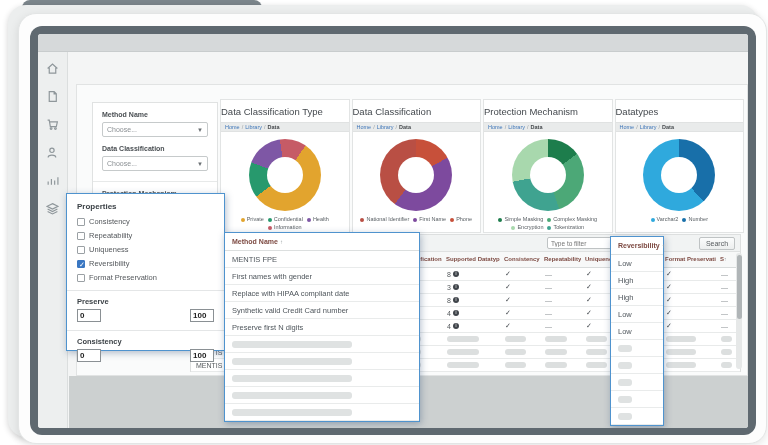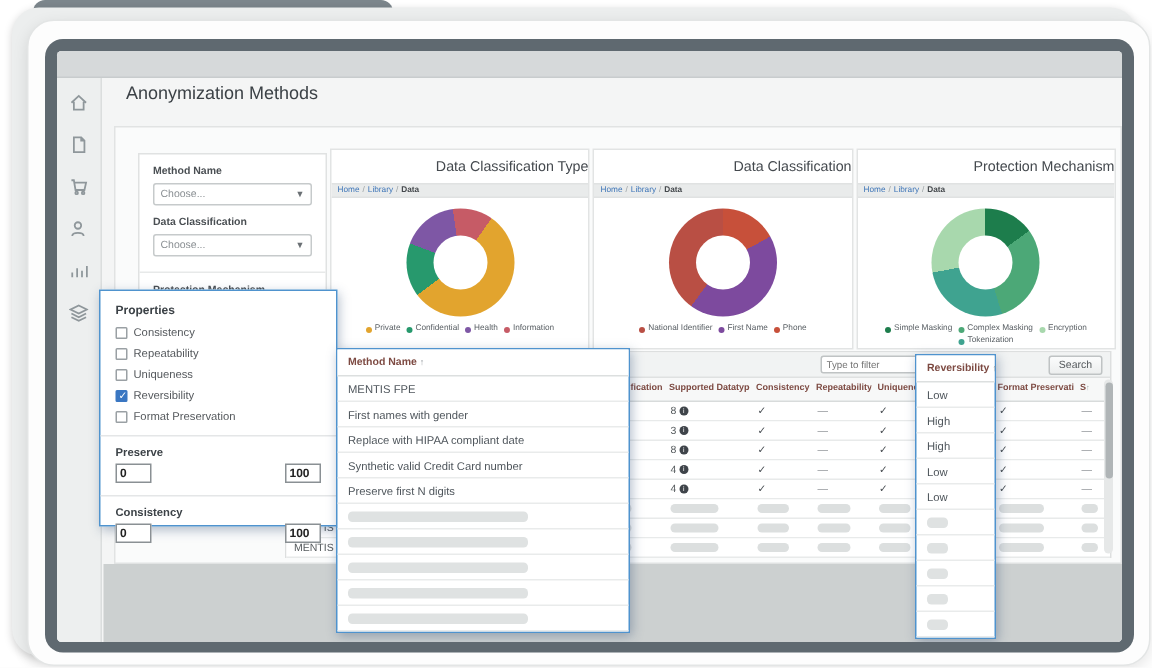--- a/index.html
+++ b/index.html
@@ -32,21 +32,21 @@
   .f-div { border-top:1px solid #e7e9e9; margin:10px -9px 0; }
   .cb-row { display:flex; align-items:center; gap:4px; margin-top:4px; }
   .cb { width:8px; height:8px; border:1px solid #9aa0a4; background:#fff; border-radius:1px; flex:none; position:relative; }
   .cb.checked { background:#3a77c2; border-color:#3a77c2; }
   .cb.checked::after { content:'✓'; position:absolute; left:1px; top:-1px; color:#fff; font-size:7px; line-height:9px; }
   .cb-label { font-size:7px; color:#55595d; }
 
   
   .charts-row { position:absolute; left:182px; top:65px; width:524px; height:134px; display:flex; gap:2px; }
   .chart-panel { flex:1; background:#fff; border:1px solid #e2e4e4; overflow:hidden; }
-  .c-title { text-align:right; font-size:9.5px; color:#44494e; margin-top:6px; }
+  .c-title { text-align:left; font-size:9.5px; color:#44494e; margin-top:6px; }
   .c-crumbs { margin-top:5px; height:10px; background:#e9ebeb; border-top:1px solid #e0e2e2; border-bottom:1px solid #e0e2e2; display:flex; align-items:center; gap:2px; padding:0 4px; font-size:5.5px; }
   .bc-link { color:#3f76b8; }
   .bc-sep { color:#9aa0a3; }
   .bc-current { color:#45494d; font-weight:bold; }
   .donut { position:relative; width:72px; height:72px; border-radius:50%; margin:7px auto 5px; }
   .donut::after { content:''; position:absolute; inset:18px; background:#fff; border-radius:50%; }
   .c-legend { display:flex; flex-wrap:wrap; justify-content:center; column-gap:4px; row-gap:1px; padding:0 2px; font-size:5.5px; color:#5a6065; line-height:7px; }
   .lg-item { display:inline-flex; align-items:center; gap:2px; }
   .lg-dot { width:4px; height:4px; border-radius:50%; flex:none; }
 
@@ -129,21 +129,20 @@
           </svg>
         </span>
       <span class="side-ic">
           <svg viewBox="0 0 12 12" fill="none" stroke="currentColor" stroke-width="1.1">
             <path d="M6 1.5 L11 4 L6 6.5 L1 4 Z M1.5 6.5 L6 8.8 L10.5 6.5 M1.5 8.8 L6 11 L10.5 8.8"></path>
           </svg>
         </span>
     </div>
 
     <div class="content-lower"></div>
-    <div class="page-title">Anonymization Methods</div>
 
     <div class="main-panel"></div>
 
     <div class="filter-panel">
       <div class="f-label">Method Name</div>
       <div class="f-select">
         <span>Choose...</span>
         <span class="f-caret">▼</span>
       </div>
       <div class="f-label">Data Classification</div>
@@ -243,20 +242,41 @@
               <span class="lg-dot" style="background: rgb(76, 168, 119);"></span>
               <span>Complex Masking</span>
             </span>
             <span class="lg-item">
               <span class="lg-dot" style="background: rgb(168, 216, 173);"></span>
               <span>Encryption</span>
             </span>
             <span class="lg-item">
               <span class="lg-dot" style="background: rgb(63, 163, 144);"></span>
               <span>Tokenization</span>
+            </span>
+          </div>
+      </div>
+      <div class="chart-panel">
+        <div class="c-title">Datatypes</div>
+        <div class="c-crumbs">
+            <span class="bc-link">Home</span>
+            <span class="bc-sep">/</span>
+            <span class="bc-link">Library</span>
+            <span class="bc-sep">/</span>
+            <span class="bc-current">Data</span>
+          </div>
+        <div class="donut" style="background: conic-gradient(rgb(24, 111, 169) 0deg, rgb(24, 111, 169) 136.8deg, rgb(47, 169, 221) 136.8deg, rgb(47, 169, 221) 360deg);"></div>
+        <div class="c-legend">
+            <span class="lg-item">
+              <span class="lg-dot" style="background: rgb(47, 169, 221);"></span>
+              <span>Varchar2</span>
+            </span>
+            <span class="lg-item">
+              <span class="lg-dot" style="background: rgb(24, 111, 169);"></span>
+              <span>Number</span>
             </span>
           </div>
       </div>
     </div>
 
     <div class="data-table">
       <div class="tbl-toolbar">
         <input class="tbl-filter" placeholder="Type to filter" style="">
         <button class="search-btn">Search</button>
       </div>

